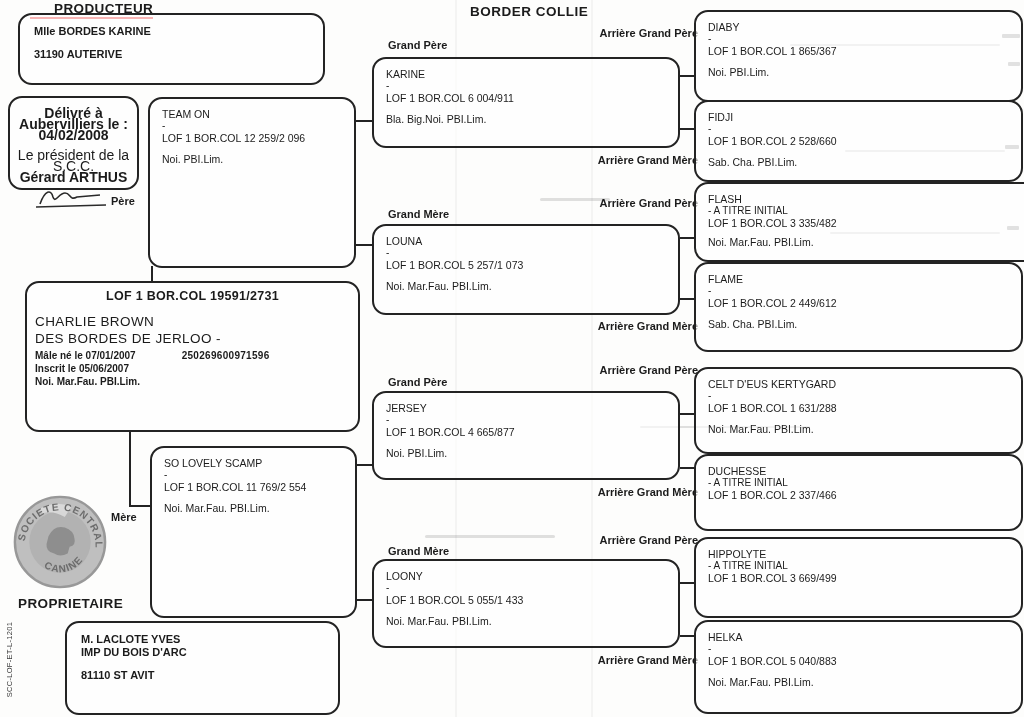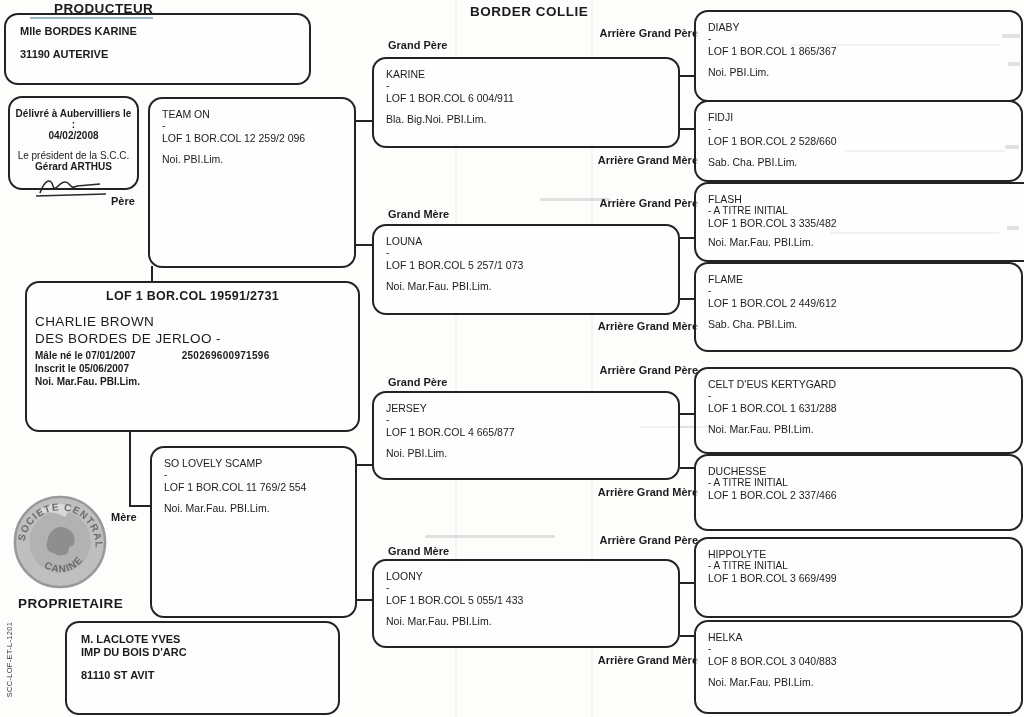--- a/index.html
+++ b/index.html
@@ -2,42 +2,42 @@
 <html><head>
 <meta charset="utf-8">
 <style>
   html,body{margin:0;padding:0;background:#e9e9e9;}
   #stage{
     position:relative;width:1024px;height:717px;background:#fdfdfc;
     font-family:"Liberation Sans", sans-serif;color:#1b1b1b;overflow:hidden;
   }
   .abs{position:absolute;}
   .heading{font-weight:bold;font-size:13.5px;letter-spacing:.4px;}
-  .underlined{border-bottom:2px solid #0c4a6e;padding-bottom:1px;padding-left:24px;}
+  .underlined{border-bottom:2px solid #ef4444;padding-bottom:1px;padding-left:24px;}
   .rlabel{font-weight:bold;font-size:11px;}
   .rlabel.right{width:160px;text-align:right;}
   .box{
     position:absolute;border:2px solid #232323;border-radius:14px;
     background:rgba(255,255,255,.6);box-sizing:border-box;
   }
   .abox{padding:9px 12px;font-size:10.5px;line-height:12px;}
   .abox .l2{height:11px;font-size:10px;overflow:hidden;}
   .abox .l3{margin-top:1px;}
   .abox .l4{margin-top:9px;}
   .line{position:absolute;background:#232323;}
   
   .mainbox{padding:6px 8px;}
   .mainbox .mtitle{text-align:center;font-weight:bold;font-size:12.5px;letter-spacing:.3px;}
   .mainbox .mname{font-size:13.5px;letter-spacing:.4px;margin-top:11px;}
   .mainbox .maffix{font-size:13.5px;letter-spacing:.4px;margin-top:2px;}
   .mainbox .mrow{font-size:10px;font-weight:bold;margin-top:4px;}
   .mainbox .mchip{margin-left:46px;letter-spacing:.3px;}
   .mainbox .msmall{font-size:10px;font-weight:bold;margin-top:2px;}
   
-  .delivre{padding:10px 4px;text-align:center;font-size:10px;line-height:11px;}
+  .delivre{padding:10px 4px;text-align:center;font-size:14px;line-height:11px;}
   .delivre .b{font-weight:bold;}
   .delivre .gap{height:9px;}
   
   .pbox{padding:10px 14px;font-size:11px;font-weight:bold;line-height:13px;}
   .pbox .gap{height:10px;}
   .vcode{
     position:absolute;left:-36px;top:655px;transform:rotate(-90deg);
     transform-origin:center;font-size:7.5px;color:#3a3a3a;letter-spacing:.3px;width:90px;text-align:center;
   }
   
@@ -60,21 +60,21 @@
   <div class="smudge" style="left:540px;top:198px;width:70px;height:3px"></div>
   <div class="smudge" style="left:640px;top:426px;width:170px;height:2px"></div>
   <div class="speck" style="left:1002px;top:34px;width:18px;height:4px"></div>
   <div class="speck" style="left:1008px;top:62px;width:12px;height:4px"></div>
   <div class="speck" style="left:1005px;top:145px;width:14px;height:4px"></div>
   <div class="speck" style="left:1007px;top:226px;width:12px;height:4px"></div>
 
   <div class="abs heading underlined" style="left:30px;top:1px">PRODUCTEUR</div>
   <div class="abs title" style="left:470px;top:4px">BORDER COLLIE</div>
 
-  <div class="box pbox" style="left:4px;top:13px;width:307px;height:72px">
+  <div class="box pbox" style="left:18px;top:13px;width:307px;height:72px">
     <div>Mlle BORDES KARINE</div>
     <div class="gap"></div>
     <div>31190 AUTERIVE</div>
   </div>
 
   <div class="box delivre" style="left:8px;top:96px;width:131px;height:94px">
     <div class="b">Délivré à Aubervilliers le :</div>
     <div class="b">04/02/2008</div>
     <div class="gap"></div>
     <div>Le président de la S.C.C.</div>
@@ -214,21 +214,21 @@
   </div>
   <div class="box abox" style="left:694px;top:537px;width:329px;height:81px">
     <div class="l1">HIPPOLYTE</div>
     <div class="l2">- A TITRE INITIAL</div>
     <div class="l3">LOF 1 BOR.COL 3 669/499</div>
     <div class="l4"></div>
   </div>
   <div class="box abox" style="left:694px;top:620px;width:329px;height:94px">
     <div class="l1">HELKA</div>
     <div class="l2">-</div>
-    <div class="l3">LOF 8 BOR.COL 3 040/883</div>
+    <div class="l3">LOF 1 BOR.COL 5 040/883</div>
     <div class="l4">Noi. Mar.Fau. PBI.Lim.</div>
   </div>
 
   <div class="line" style="left:151px;top:266px;width:2px;height:16px"></div>
   <div class="line" style="left:129px;top:431px;width:2px;height:76px"></div>
   <div class="line" style="left:129px;top:505px;width:22px;height:2px"></div>
   <div class="line" style="left:356px;top:120px;width:16px;height:2px"></div>
   <div class="line" style="left:356px;top:244px;width:16px;height:2px"></div>
   <div class="line" style="left:357px;top:464px;width:15px;height:2px"></div>
   <div class="line" style="left:357px;top:599px;width:15px;height:2px"></div>

